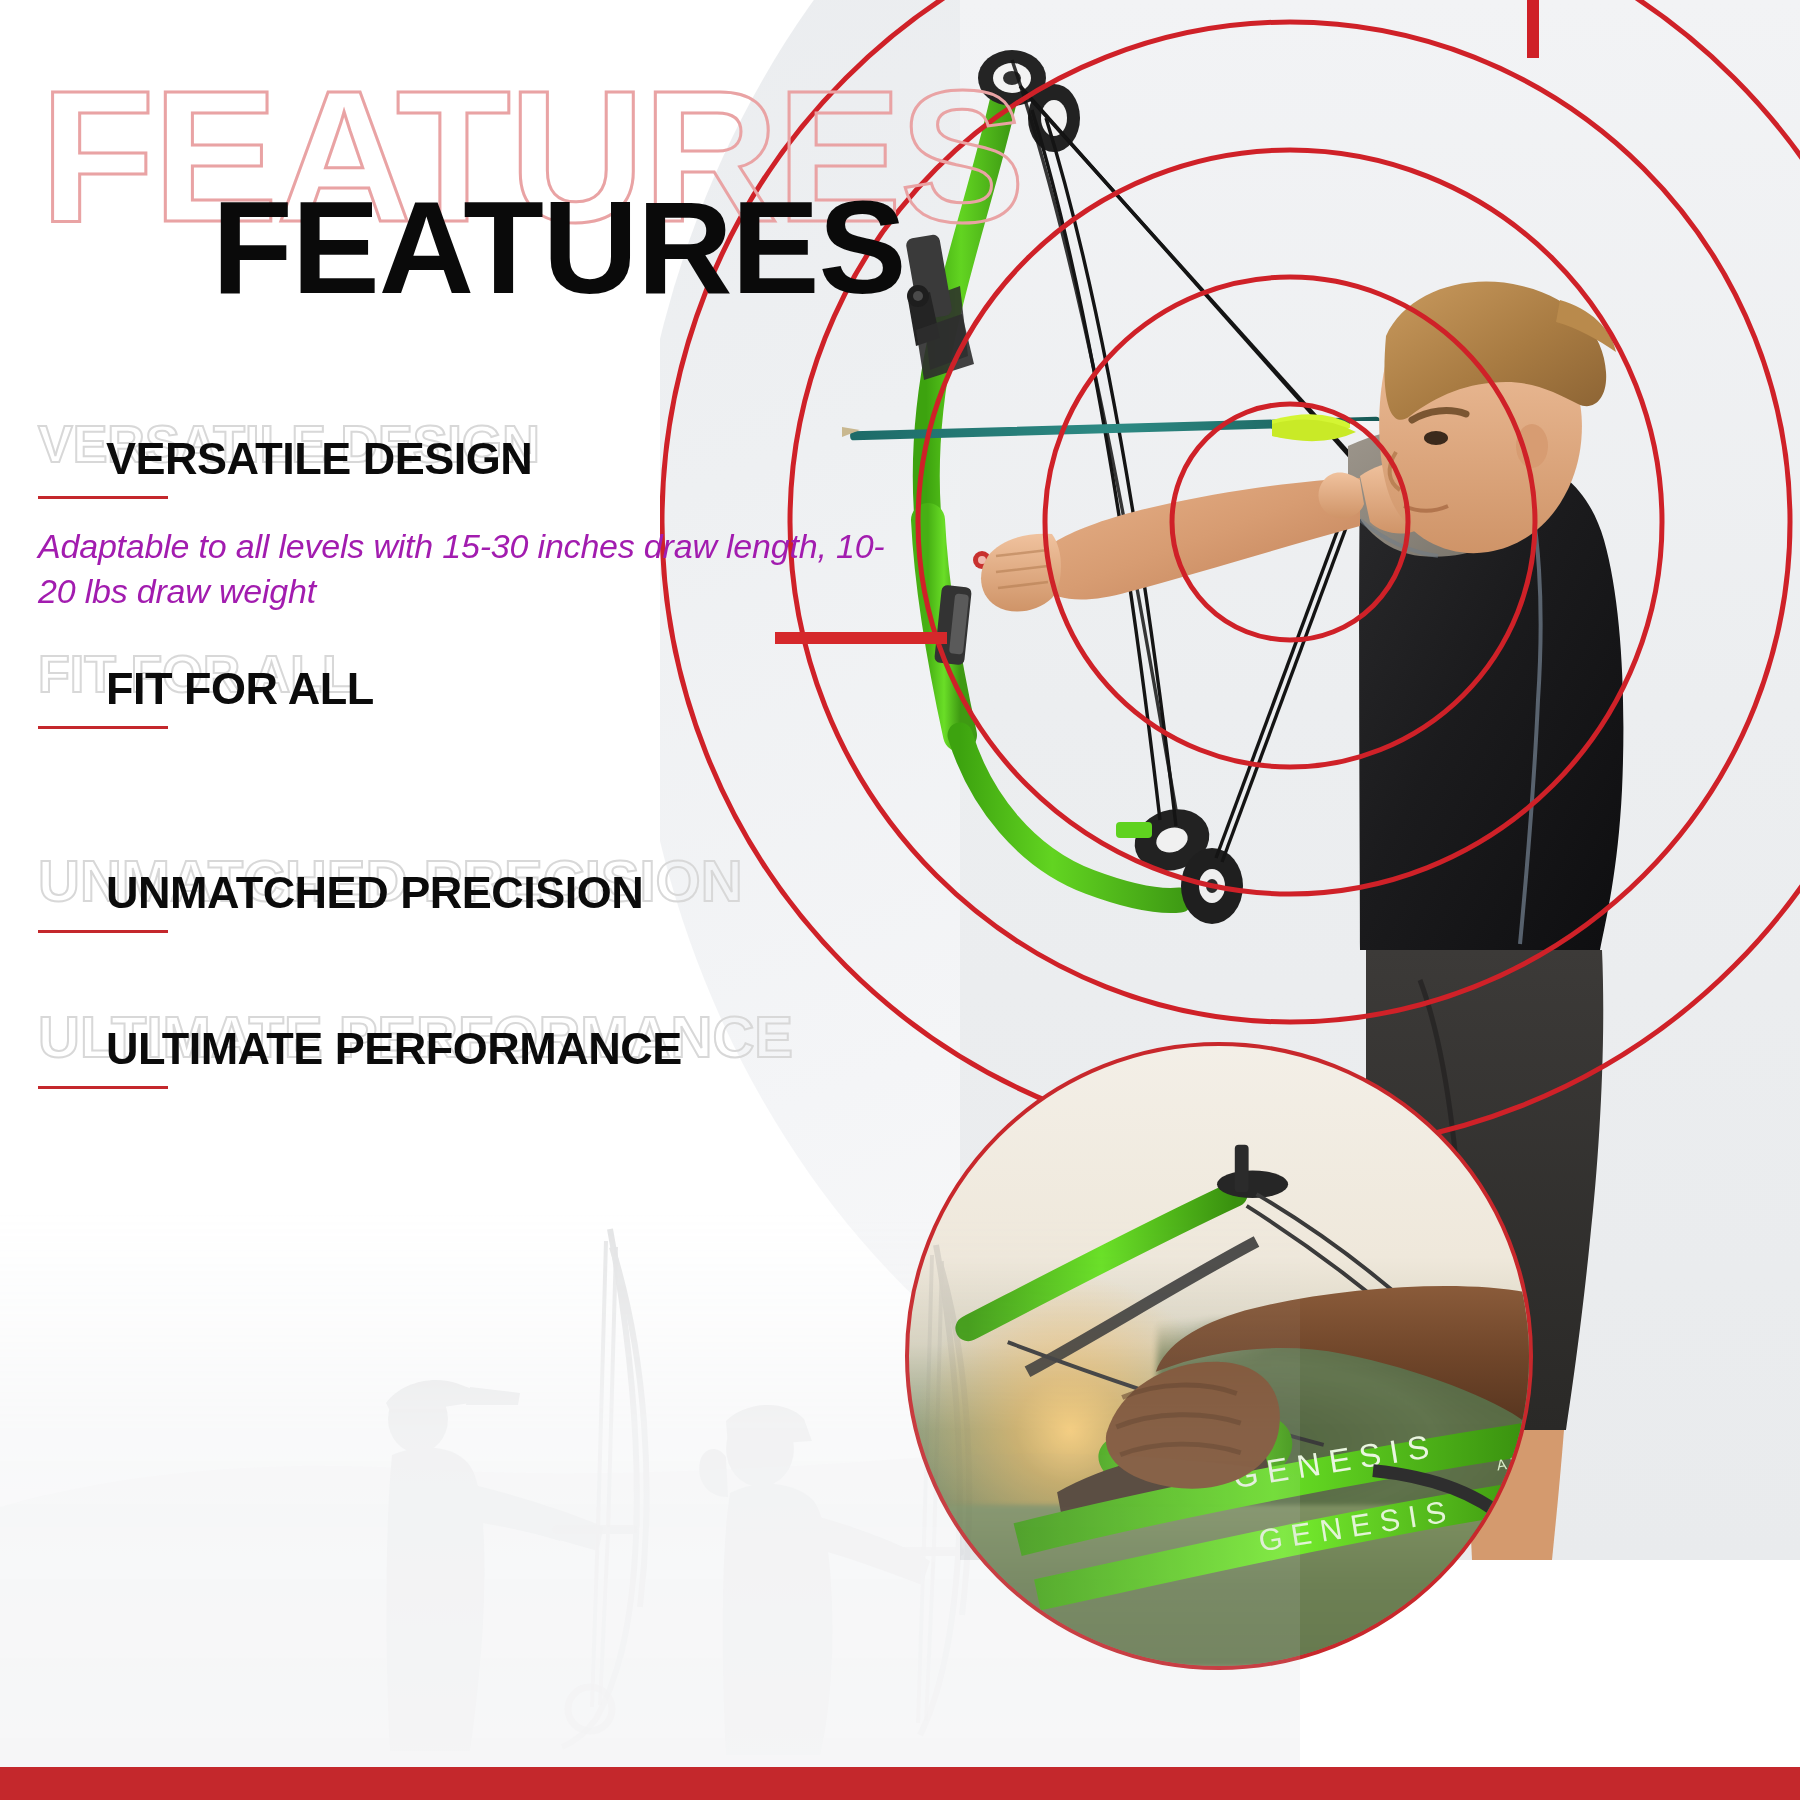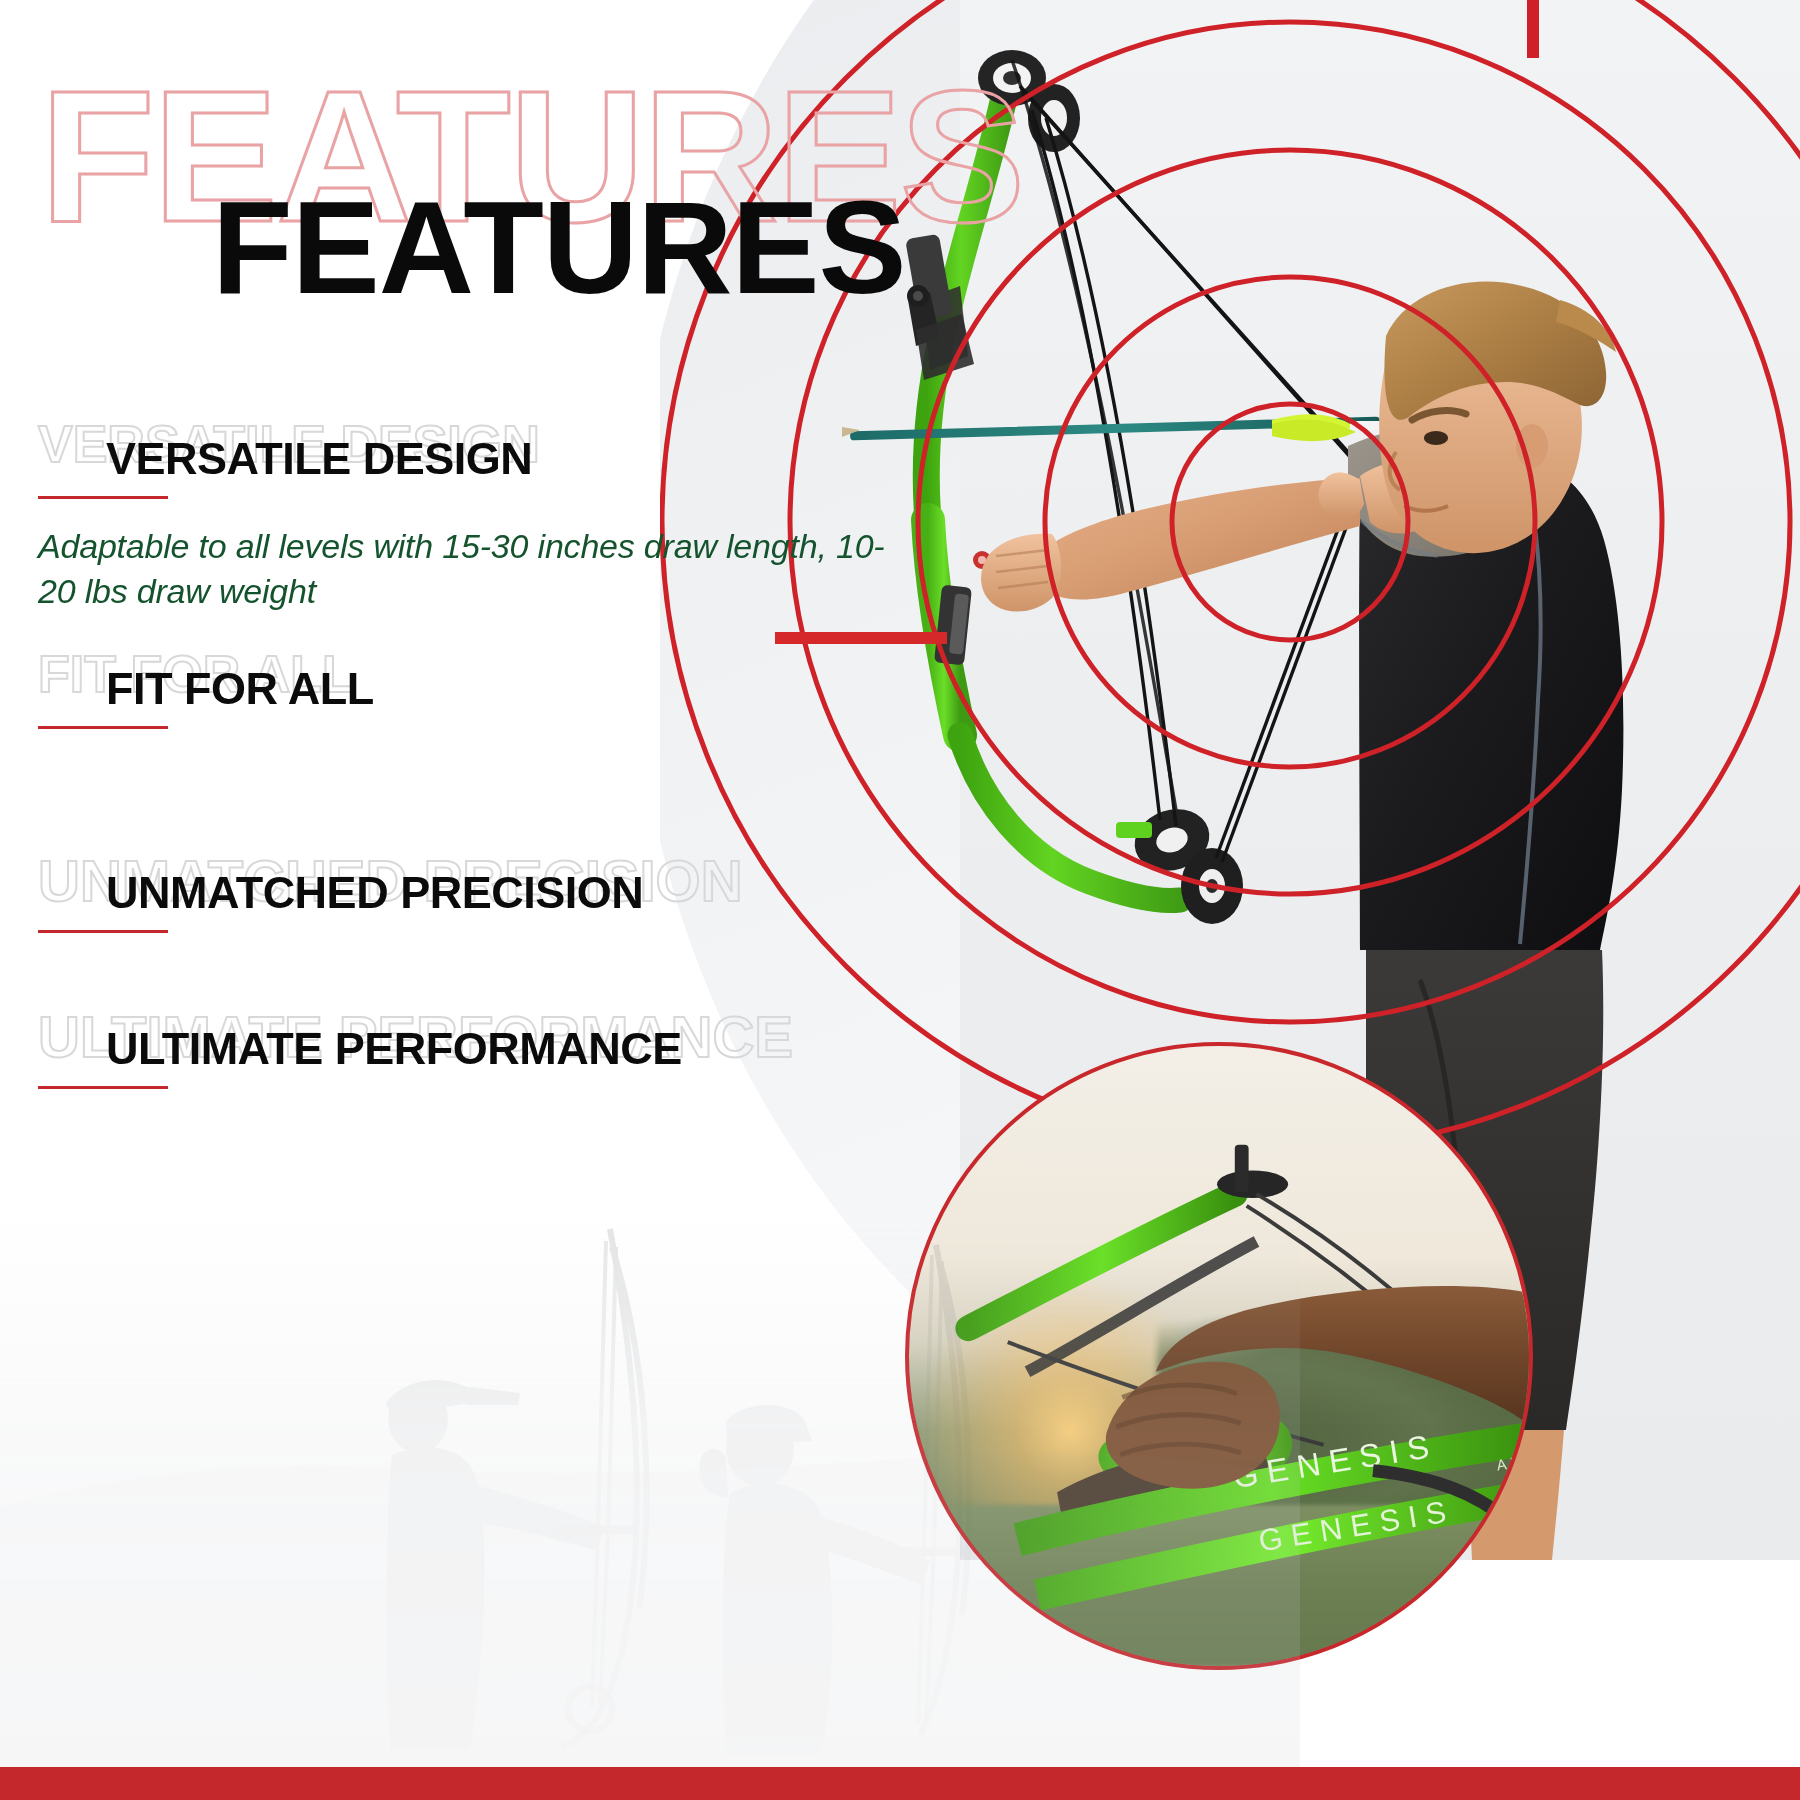--- a/index.html
+++ b/index.html
@@ -91,21 +91,21 @@
     color:transparent;-webkit-text-stroke:2px #d8d8d8;
   }
   .f-head{
     position:absolute;left:68px;top:8px;
     font-size:45px;font-weight:bold;line-height:1;color:#0b0b0b;
     letter-spacing:-.5px;white-space:nowrap;
   }
   .f-rule{position:absolute;left:0px;top:68px;width:130px;height:3px;background:#c4282c;}
   .f-body{
     margin-top:22px;
-    font-size:34px;font-style:italic;line-height:1.32;color:#14532d;
+    font-size:34px;font-style:italic;line-height:1.32;color:#a21caf;
     letter-spacing:-.2px;
   }
 
   
   .silhouettes{
     position:absolute;left:0;bottom:33px;width:1300px;height:560px;
     overflow:hidden;opacity:.16;
   }
   .sil-haze{
     position:absolute;left:0;bottom:0;width:100%;height:100%;

